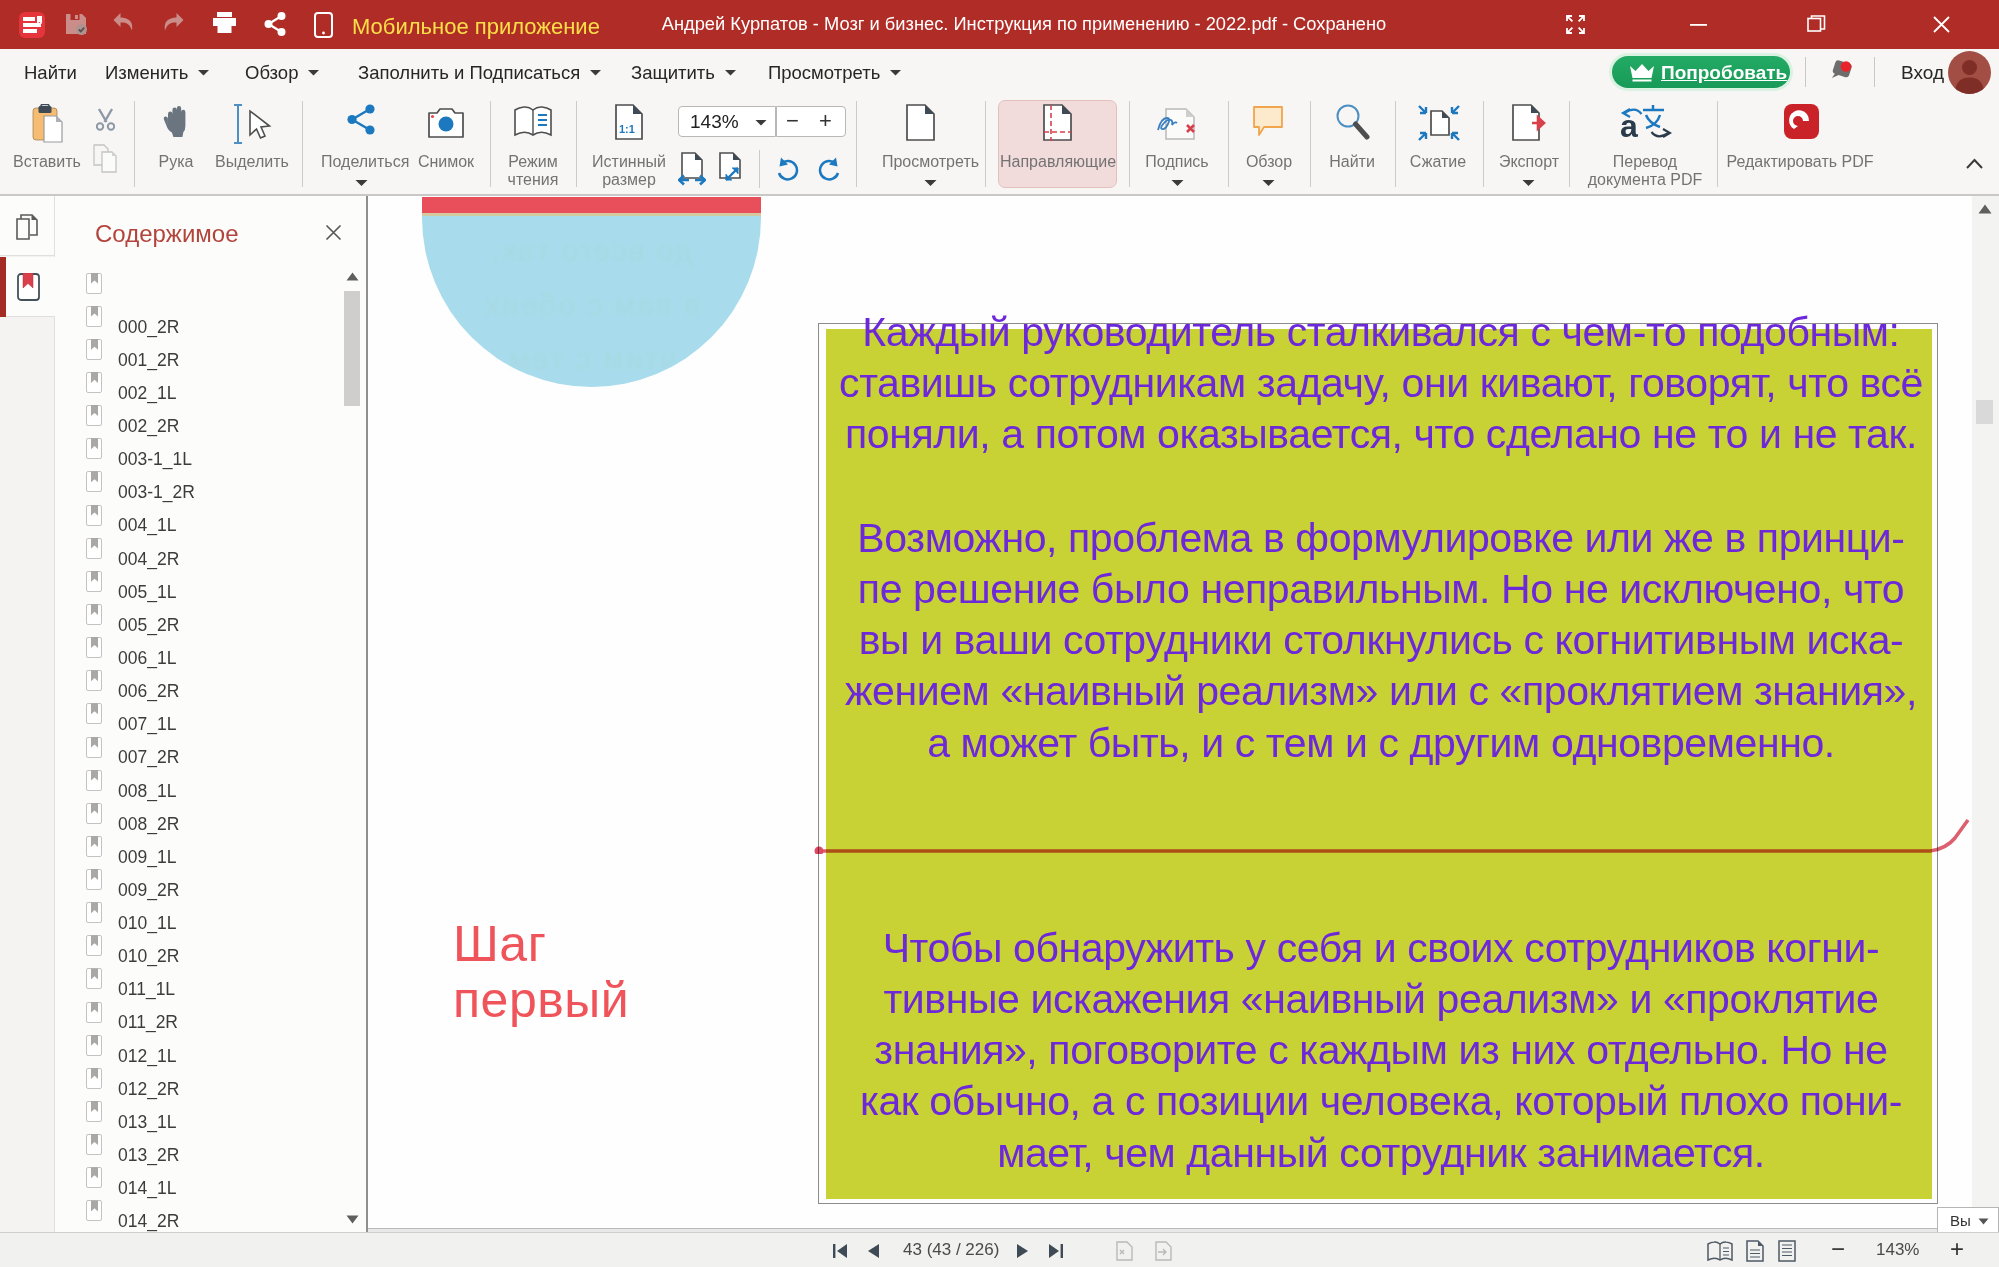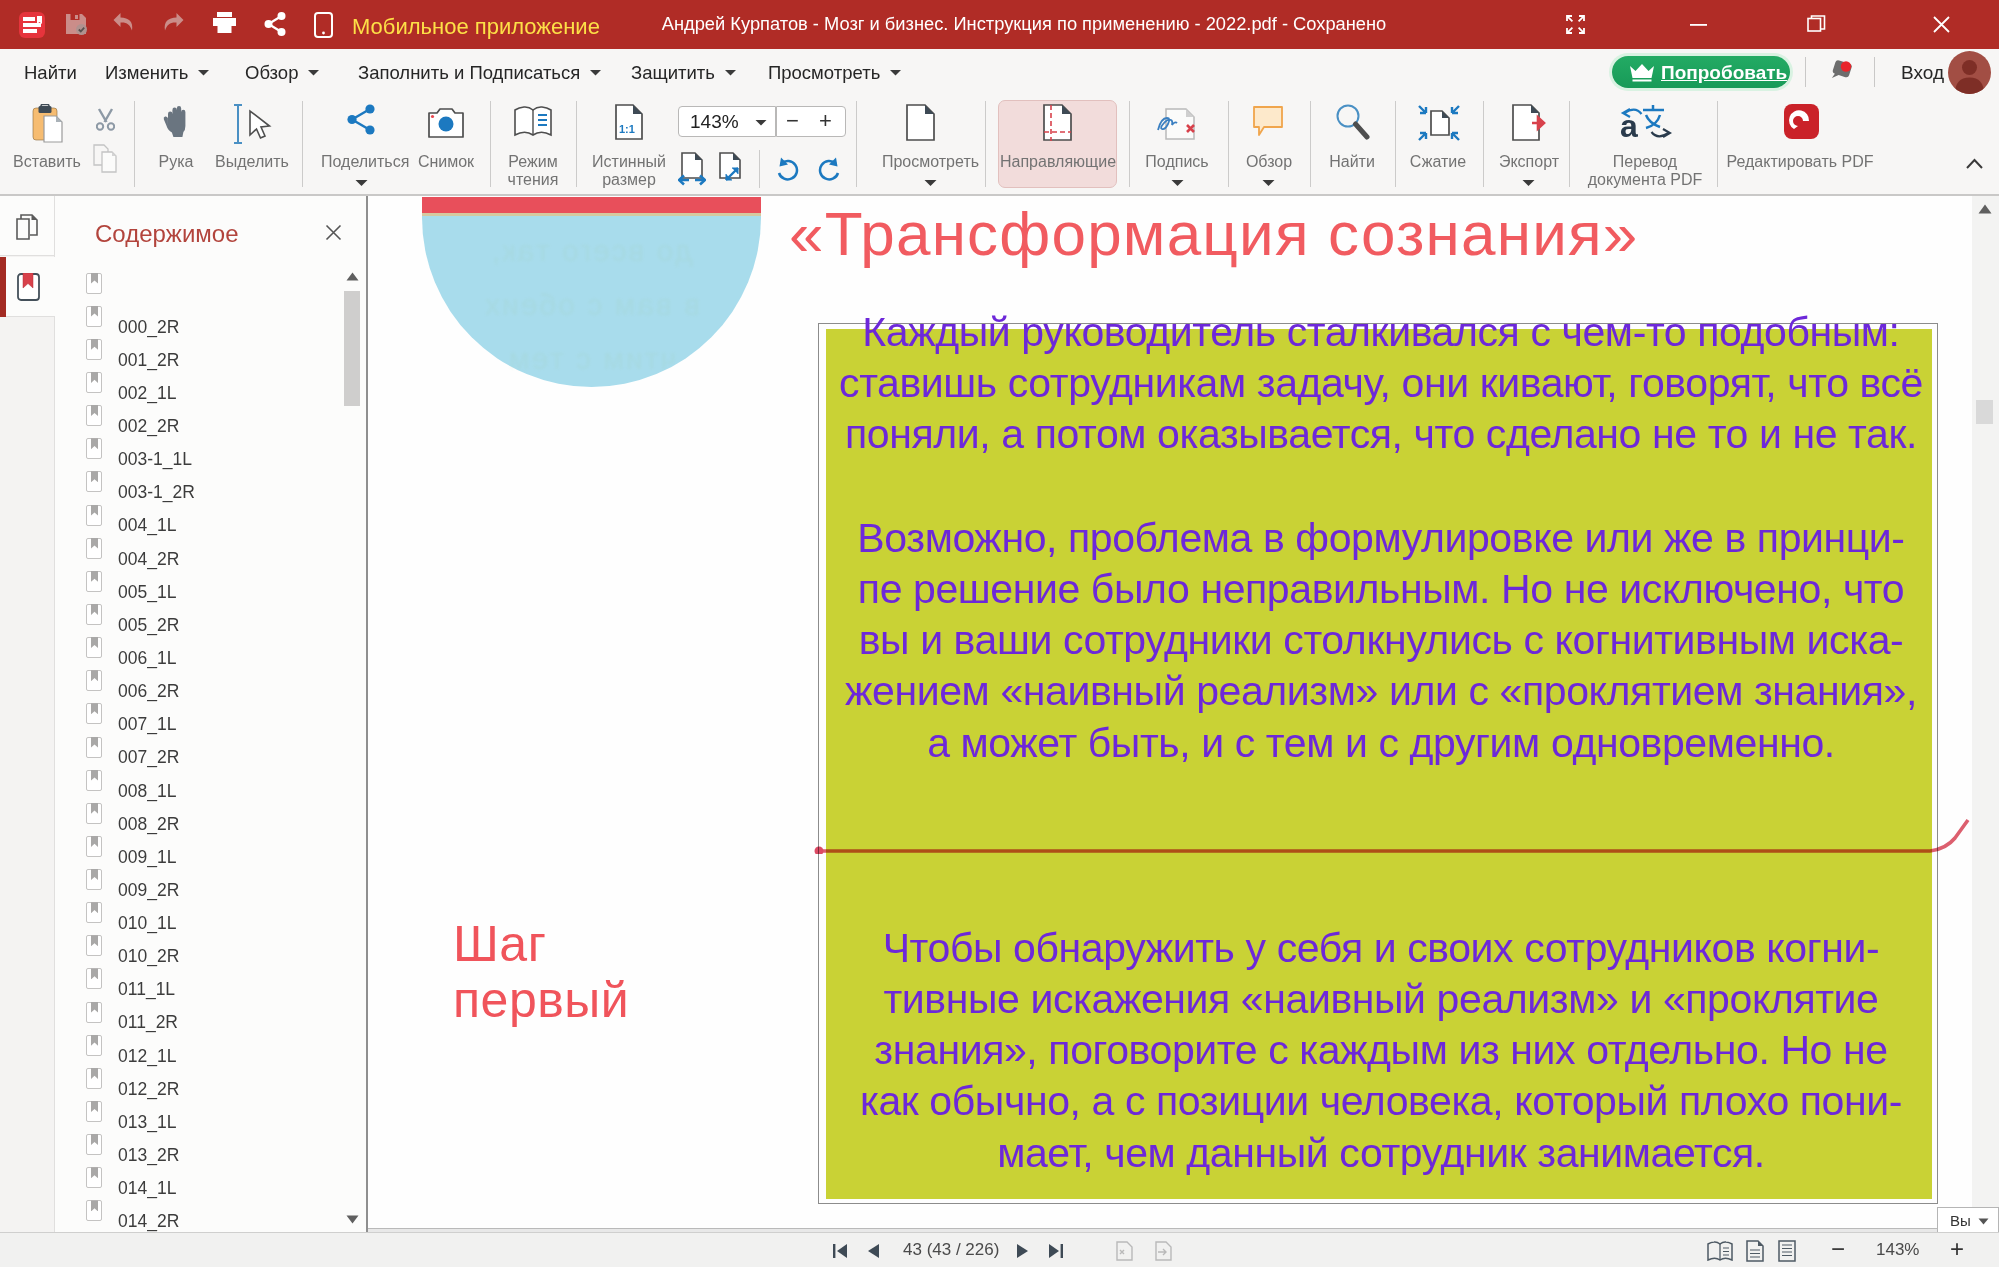--- a/index.html
+++ b/index.html
@@ -529,21 +529,20 @@
   </div>
   <div id="divider"></div>
   <div id="page">
     <div id="redbar"></div>
     <div id="tanline"></div>
     <div id="bluehalf">
       <div class="ghosttext" style="top:18px;left:0">до всего так,</div>
       <div class="ghosttext" style="top:72px;left:0">в вам с обеих</div>
       <div class="ghosttext" style="top:126px;left:0">чтим с тем</div>
     </div>
-    <div id="doctitle">«Трансформация сознания»</div>
     <div id="selrect"></div>
     <div id="yellow"></div>
     <div class="ytext" id="p1" style="top:111px">Каждый руководитель сталкивался с чем-то подобным:<br>ставишь сотрудникам задачу, они кивают, говорят, что всё<br>поняли, а потом оказывается, что сделано не то и не так.</div>
     <div class="ytext" id="p2" style="top:317px">Возможно, проблема в формулировке или же в принци-<br>пе решение было неправильным. Но не исключено, что<br>вы и ваши сотрудники столкнулись с когнитивным иска-<br>жением «наивный реализм» или с «проклятием знания»,<br>а может быть, и с тем и с другим одновременно.</div>
     <div class="ytext" id="p3" style="top:727px">Чтобы обнаружить у себя и своих сотрудников когни-<br>тивные искажения «наивный реализм» и «проклятие<br>знания», поговорите с каждым из них отдельно. Но не<br>как обычно, а с позиции человека, который плохо пони-<br>мает, чем данный сотрудник занимается.</div>
     <div id="shag">Шаг<br>первый</div>
     <svg class="abs" style="left:444px;top:608px;mix-blend-mode:multiply" width="1160" height="50" viewBox="0 0 1160 50">
       <path d="M6 47 H1118 q16 -2 25 -13 l13 -18" fill="none" stroke="#dd5f6e" stroke-width="3.6"></path>
       <circle cx="7" cy="47" r="4.5" fill="#dd4a64"></circle>
     </svg>

